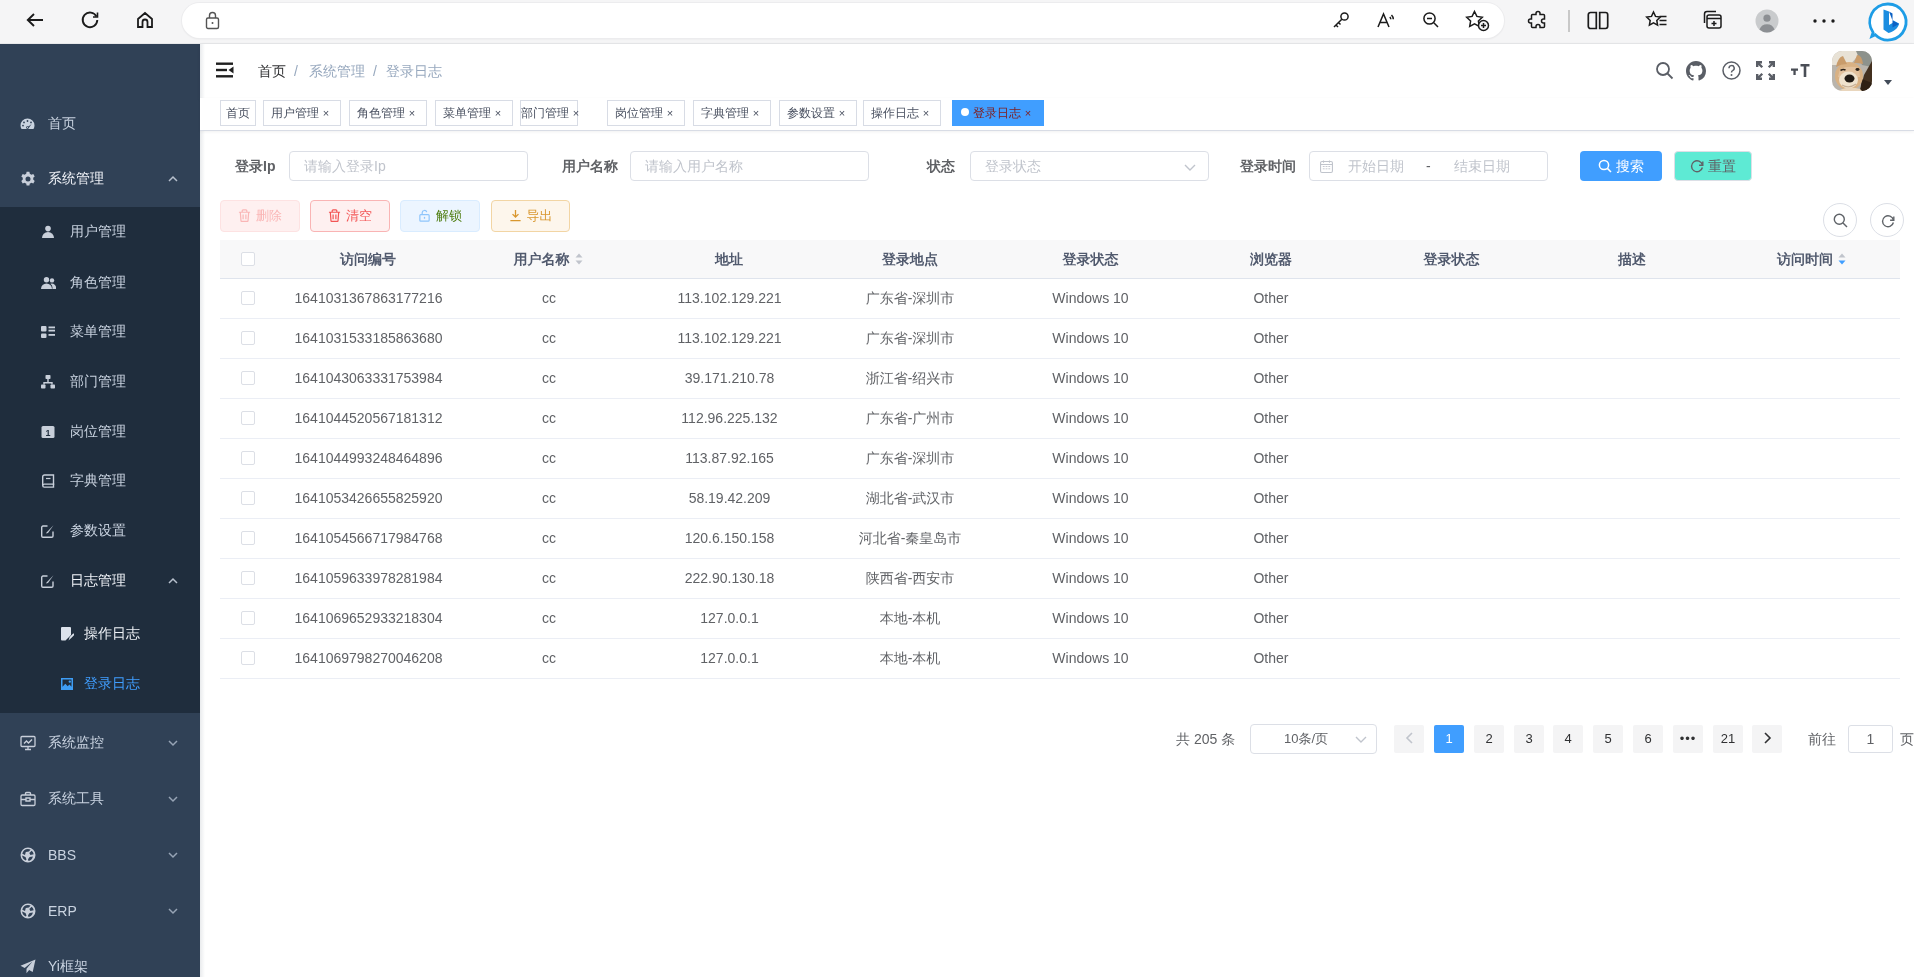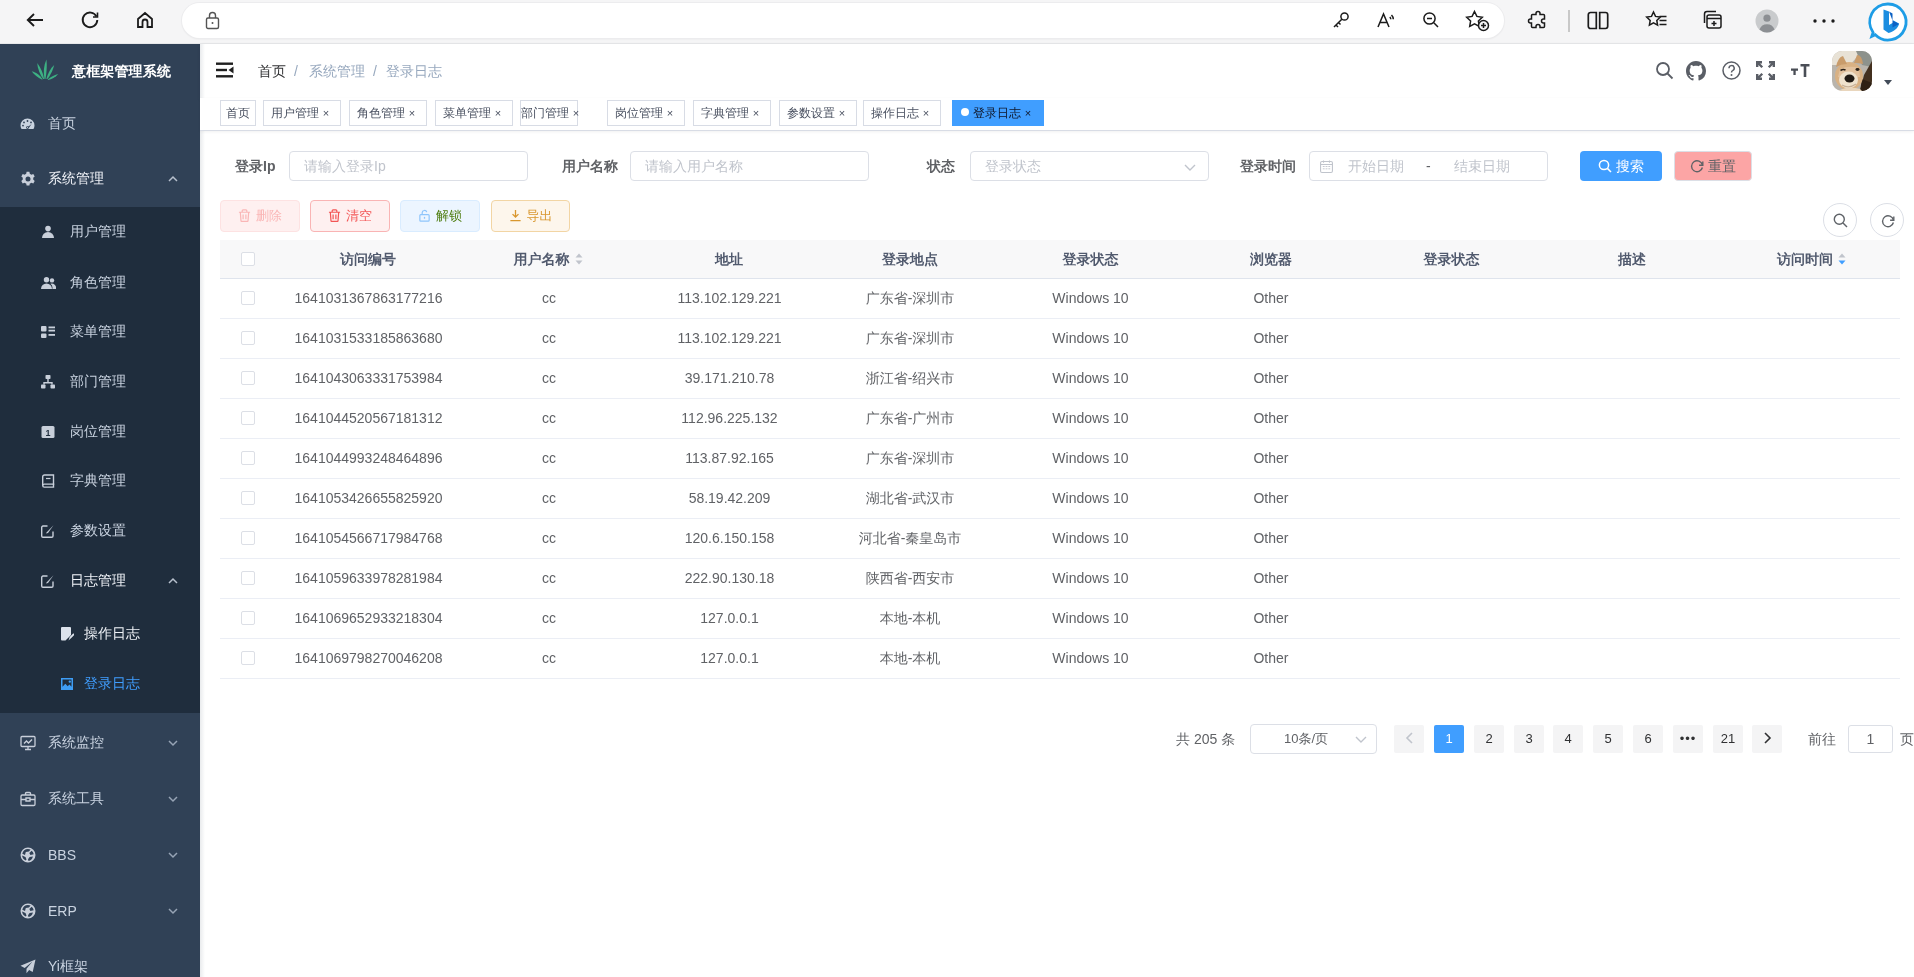--- a/index.html
+++ b/index.html
@@ -29,21 +29,21 @@
 #hamb { position:absolute; left:16px; top:18px; }
 .bc { position:absolute; top:19px; font-size:14px; white-space:nowrap; }
 .navico { position:absolute; top:17px; color:#5a5e66; }
 #avatar { position:absolute; left:1632px; top:7px; width:40px; height:40px; border-radius:10px; overflow:hidden; }
 #avcaret { position:absolute; left:1684px; top:36px; width:0; height:0; border-left:4.5px solid transparent; border-right:4.5px solid transparent; border-top:5.5px solid #434c59; }
 
 
 #tabsbar { position:absolute; top:98px; left:200px; width:1714px; height:33px; background:#fff; border-bottom:1px solid #d8dce5; box-shadow:0 1px 3px 0 rgba(0,0,0,.06); }
 .tag { position:absolute; top:2px; height:26px; line-height:24px; border:1px solid #d8dce5; background:#fff; color:#495060; font-size:12px; white-space:nowrap; text-align:center; }
 .tag .x { display:inline-block; width:14px; text-align:center; font-size:11px; }
-.tag.active { background:#409eff; border-color:#409eff; color:#0f172a; }
+.tag.active { background:#409eff; border-color:#409eff; color:#7f1d1d; }
 .tag.active .dot { display:inline-block; width:8px; height:8px; border-radius:50%; background:#fff; margin-right:4px; position:relative; top:-1px; }
 
 
 .flabel { position:absolute; top:158px; font-size:14px; font-weight:bold; color:#606266; white-space:nowrap; }
 .finput { position:absolute; top:151px; height:30px; border:1px solid #dcdfe6; border-radius:4px; background:#fff; font-size:14px; color:#c0c4cc; line-height:28px; padding-left:14px; }
 .btn { position:absolute; top:200px; height:32px; border-radius:4px; font-size:13px; line-height:30px; text-align:center; }
 .btn svg { vertical-align:-2px; margin-right:5px; }
 
 
 #table { position:absolute; top:240px; left:220px; width:1680px; }
@@ -125,32 +125,20 @@
       </svg>
   <svg class="cicon" style="left:1866px;top:0px" width="44" height="44" viewBox="0 0 44 44">
         <path d="M22 4 a18 18 0 1 1 -12.7 30.7 l-3.5 1.6 1.3 -3.8 A18 18 0 0 1 22 4 Z" fill="#fff" stroke="#1e9de6" stroke-width="2.8"></path>
         <path d="M17.5 9.5 l5.5 2 v13.5 l4.5 -2.5 -1 -2.5 6.5 3.5 c0 4 -6 9 -10.5 9.5 l-5 -3.5 Z" fill="#1b8de0"></path>
         <path d="M23 11.5 l3.5 9 6.5 3.5 -6.5 3.5 v-14 Z" fill="#0b61c4"></path>
       </svg>
 </div>
 
 <div id="sidebar">
   <div id="subwrap"></div>
-  <div id="logo">
-    <svg style="position:absolute;left:30px;top:0px" width="30" height="22" viewBox="0 0 30 24">
-      <g fill="#3db183">
-        <path d="M14.5 23 C13 16 13.5 8 16.5 1.5 C17.5 8 16.5 17 15.5 23 Z"></path>
-        <path d="M13 23 C9.5 18 7 12 6.5 5.5 C10.5 10.5 13 17 14 23 Z"></path>
-        <path d="M16.5 23 C18 17 21 11 25 7.5 C23.5 14 20 20 17.5 23 Z"></path>
-        <path d="M11.5 23.5 C7.5 21.5 3 18.5 0.5 14.5 C5.5 15.5 10 19.5 12.5 23.5 Z"></path>
-        <path d="M18 23.5 C21.5 20.5 26 18 29.5 17.5 C26.5 21 22 23.5 18.5 24 Z"></path>
-      </g>
-    </svg>
-    <div id="logotext">意框架管理系统</div>
-  </div>
 </div>
 
 <div id="menu">
 
   <div class="mitem" style="top:99px">
     <svg class="mico" style="left:20px" width="15" height="12" viewBox="0 0 15 12">
           <path d="M7.5 0.5 A7 7 0 0 1 14.5 7.5 a7 7 0 0 1 -1 3.6 H1.5 a7 7 0 0 1 -1 -3.6 A7 7 0 0 1 7.5 0.5 Z" fill="#c9d3e0"></path>
           <g fill="#304156">
             <circle cx="7.5" cy="3" r="0.9"></circle>
             <circle cx="4" cy="4.4" r="0.9"></circle>
@@ -394,21 +382,21 @@
         </svg>
     <span style="position:absolute;left:38px">开始日期</span>
         <span style="position:absolute;left:116px;color:#606266">-</span>
         <span style="position:absolute;left:144px">结束日期</span>
   </div>
   <div class="abs" style="left:1580px;top:151px;width:82px;height:30px;background:#409eff;border-radius:4px;color:#fff;font-size:14px;line-height:30px;text-align:center">
     <svg style="vertical-align:-2px;margin-right:4px" width="14" height="14" viewBox="0 0 14 14" fill="none" stroke="#fff" stroke-width="1.5">
           <circle cx="6" cy="6" r="4.6"></circle>
           <path d="M9.4 9.4 L13 13"></path>
         </svg>搜索</div>
-  <div class="abs" style="left:1674px;top:151px;width:78px;height:30px;background:#fca5a5;border:1px solid #dcdfe6;border-radius:4px;color:#606266;font-size:14px;line-height:28px;text-align:center">
+  <div class="abs" style="left:1674px;top:151px;width:78px;height:30px;background:#5eead4;border:1px solid #dcdfe6;border-radius:4px;color:#606266;font-size:14px;line-height:28px;text-align:center">
     <svg style="vertical-align:-2px;margin-right:4px" width="14" height="14" viewBox="0 0 14 14" fill="none" stroke="#606266" stroke-width="1.4">
           <path d="M12.4 6 A5.5 5.5 0 1 0 12.4 8.5"></path>
           <path d="M12.8 2.5 v3.7 h-3.7" fill="none"></path>
         </svg>重置</div>
 </div>
 
 <div id="btnrow">
   <div class="btn" style="left:220px;width:80px;background:#fef0f0;border:1px solid #fde2e2;color:#fab6b6">
     <svg width="13" height="13" viewBox="0 0 14 14" fill="none" stroke="#fab6b6" stroke-width="1.3">
           <path d="M1 3.5 h12 M4.5 3.5 V2 a1 1 0 0 1 1 -1 h3 a1 1 0 0 1 1 1 v1.5 M2.5 3.5 l.7 9 a1 1 0 0 0 1 .9 h5.6 a1 1 0 0 0 1 -.9 l.7 -9 M5.5 6 v5 M8.5 6 v5"></path>

